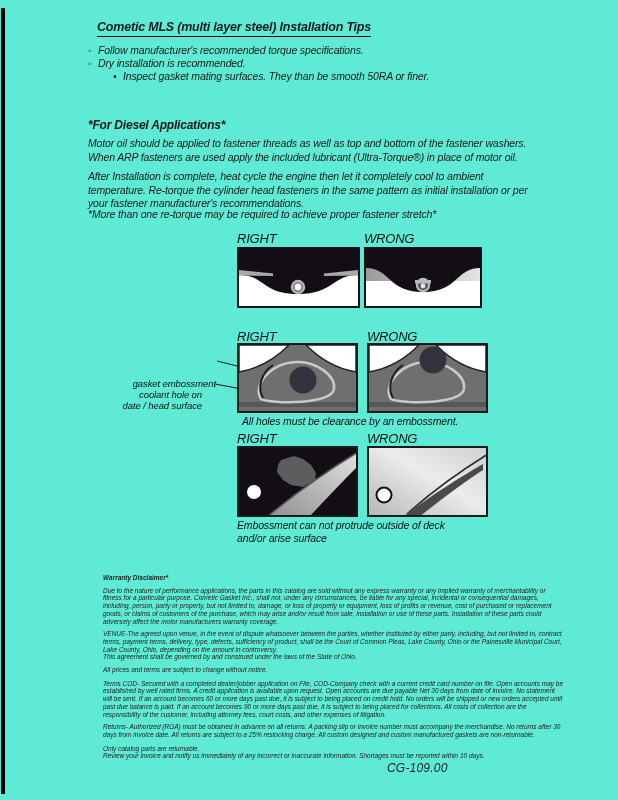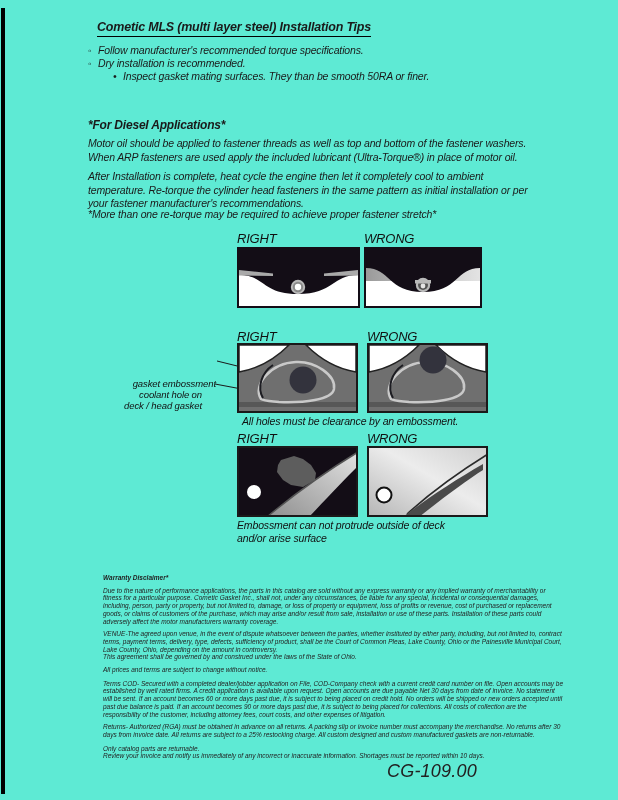--- a/index.html
+++ b/index.html
@@ -31,21 +31,21 @@
 
   .pointer-label { position:absolute; font-size:9.5px; line-height:11px; letter-spacing:-0.1px; text-align:right; color:#111; }
   .connector { position:absolute; left:120px; top:340px; width:220px; height:62px; pointer-events:none; }
 
   .warranty { position:absolute; left:103px; top:574px; width:462px; font-size:6.5px; line-height:7.7px; color:#222; }
   .warranty .w-head { font-weight:bold; margin-bottom:5px; }
   .warranty .w-p { margin-bottom:5px; }
   .warranty .w-p.tight { margin-bottom:0; }
   .warranty .gap6 { margin-bottom:6px; }
 
-  .footer-code { position:absolute; left:387px; top:761px; font-size:18px; letter-spacing:0.2px; color:#222; }
+  .footer-code { position:absolute; left:387px; top:761px; font-size:12px; letter-spacing:0.2px; color:#222; }
 </style>
 </head>
 <body>
 
 <div class="page">
 
   <div class="left-rule"></div>
 
   <div class="title">Cometic MLS (multi layer steel) Installation Tips</div>
 
@@ -95,21 +95,21 @@
       <circle cx="59" cy="39" r="2.4" fill="#e5e5e5"></circle>
     </svg>
   </div>
 
 
   <div class="dlabel" style="left:237px; top:329px; width:121px;">RIGHT</div>
   <div class="dlabel" style="left:367px; top:329px; width:121px;">WRONG</div>
 
   <div class="pointer-label" style="left:104px; top:345px; width:98px;margin-top:44px;">
     <div>coolant hole on</div>
-    <div>deck / head gasket</div>
+    <div>date / head surface</div>
   </div>
   <div class="pointer-label" style="left:105px; top:378px; width:111px;">gasket embossment</div>
 
   <svg class="connector" viewBox="0 0 220 62">
     <line x1="97" y1="21" x2="182" y2="42" stroke="#1a1a1a" stroke-width="1"></line>
     <line x1="95" y1="44" x2="143" y2="53" stroke="#1a1a1a" stroke-width="1"></line>
   </svg>
 
   <div class="panel" style="left:237px; top:343px; width:121px; height:70px;">
     <svg viewBox="0 0 121 70">

